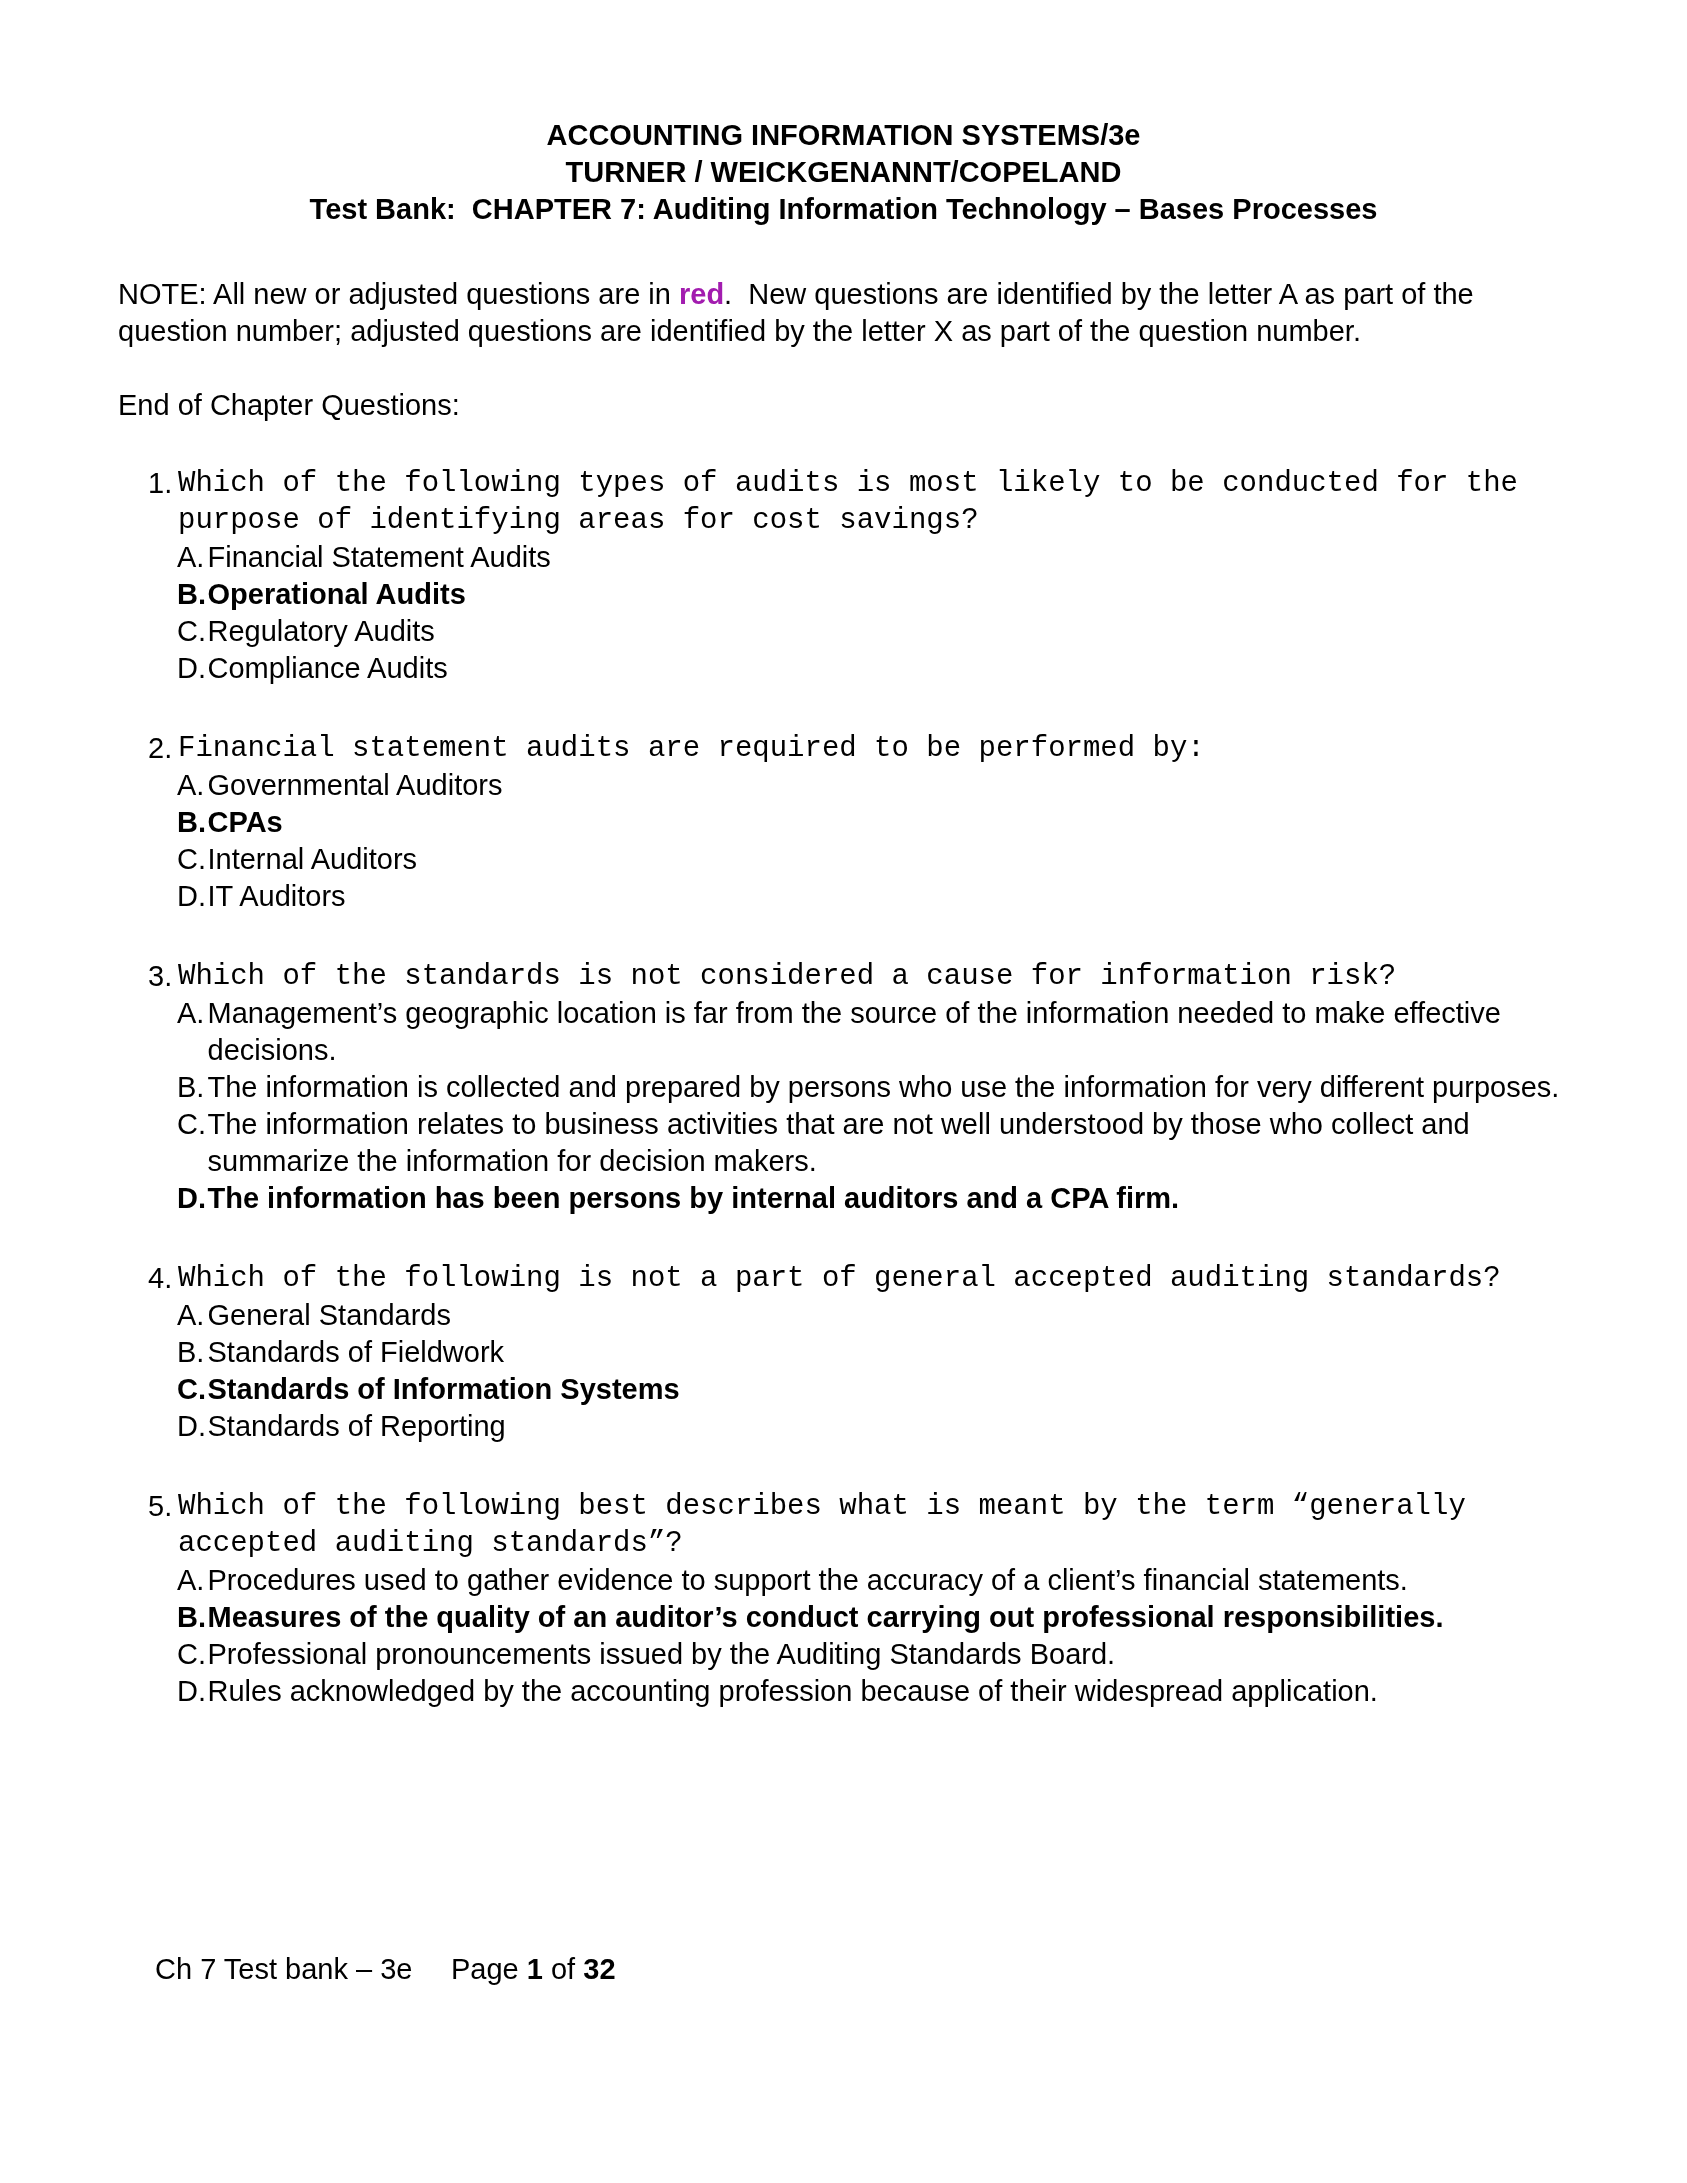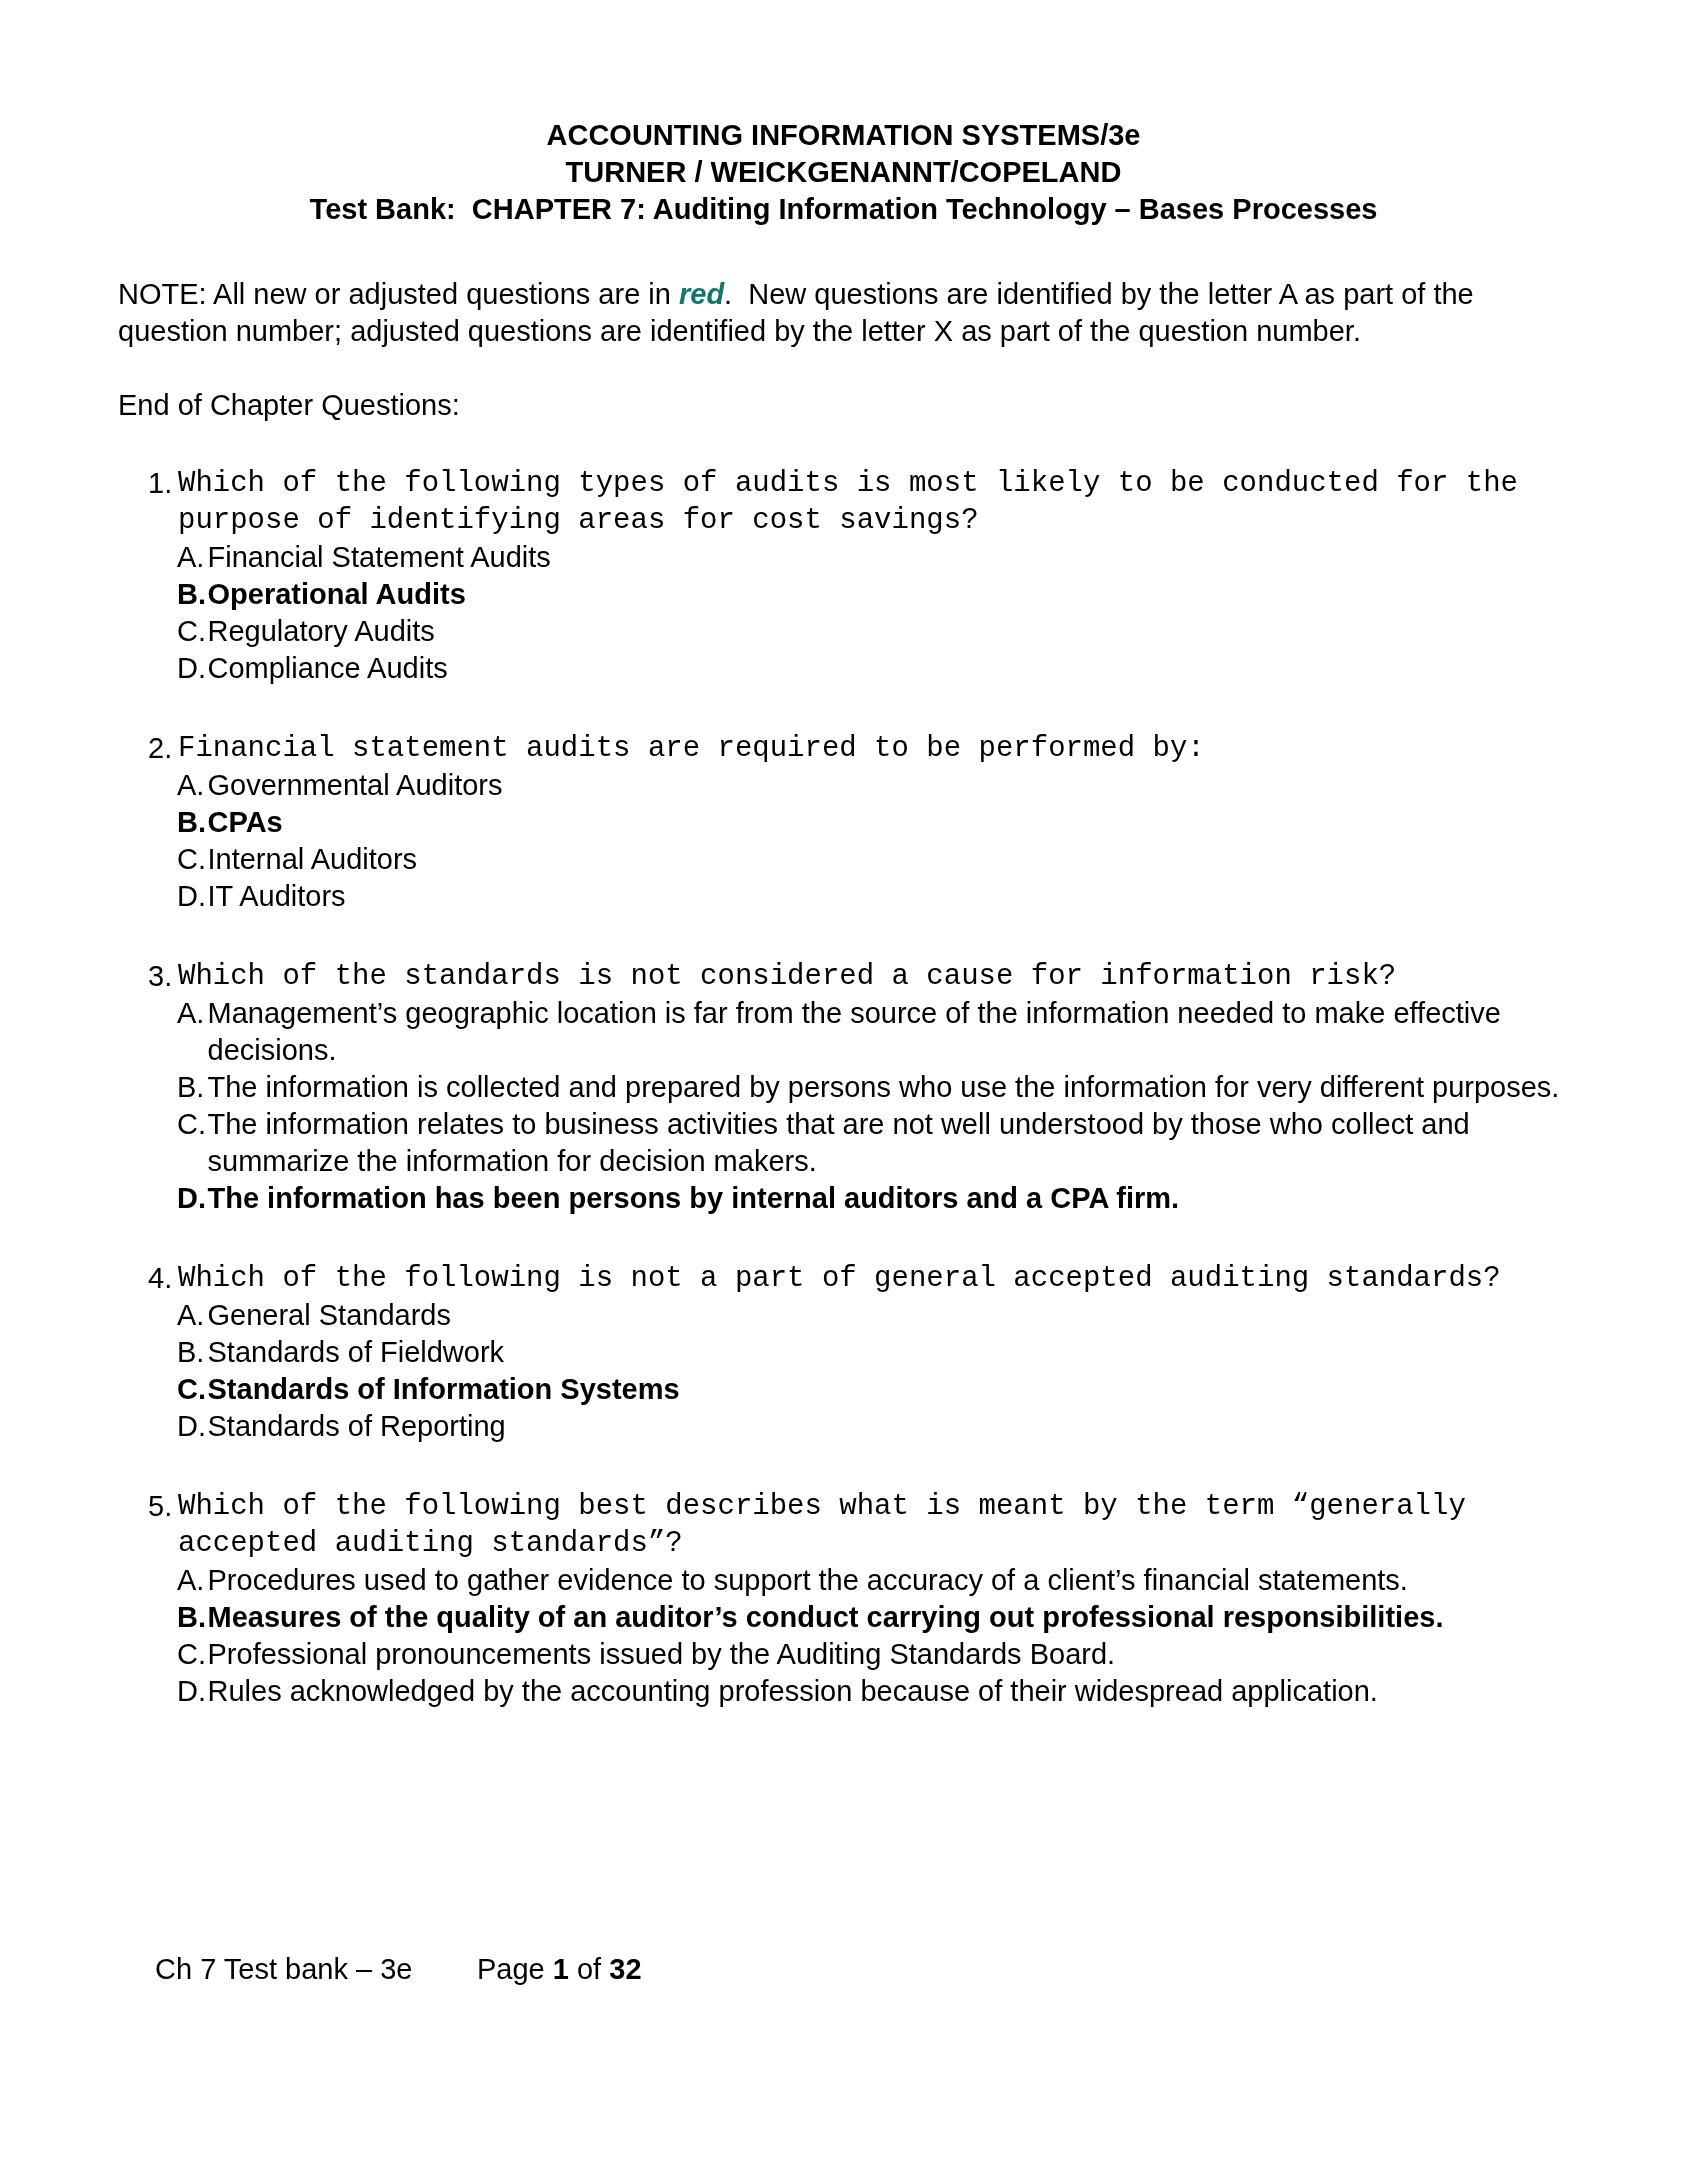--- a/index.html
+++ b/index.html
@@ -24,23 +24,22 @@
     text-align: center;
     font-weight: 700;
   }
   .doc-header div { white-space: pre-wrap; }
   p { margin: 0; }
   .note {
     margin-top: 48px;
   }
   .note span { white-space: pre-wrap; }
   .note .red {
-    color: #0f766e;
+    color: #a21caf;
     font-weight: 700;
-    font-style: italic;
   }
   .section-heading {
     margin-top: 37px;
     white-space: pre-wrap;
   }
   .questions {
     margin-top: 41px;
   }
   .question {
     margin-bottom: 43px;
@@ -66,21 +65,21 @@
     height: 37px;
     text-align: right;
   }
   .footer-left {
     position: absolute;
     left: 155px;
     white-space: pre-wrap;
   }
   .footer-page {
     position: absolute;
-    left: 477px;
+    left: 451px;
     white-space: pre-wrap;
   }
   .footer-page span { white-space: pre-wrap; }
   .b { font-weight: 700; }
 </style>
 </head>
 <body>
 
 <div class="page">
 

